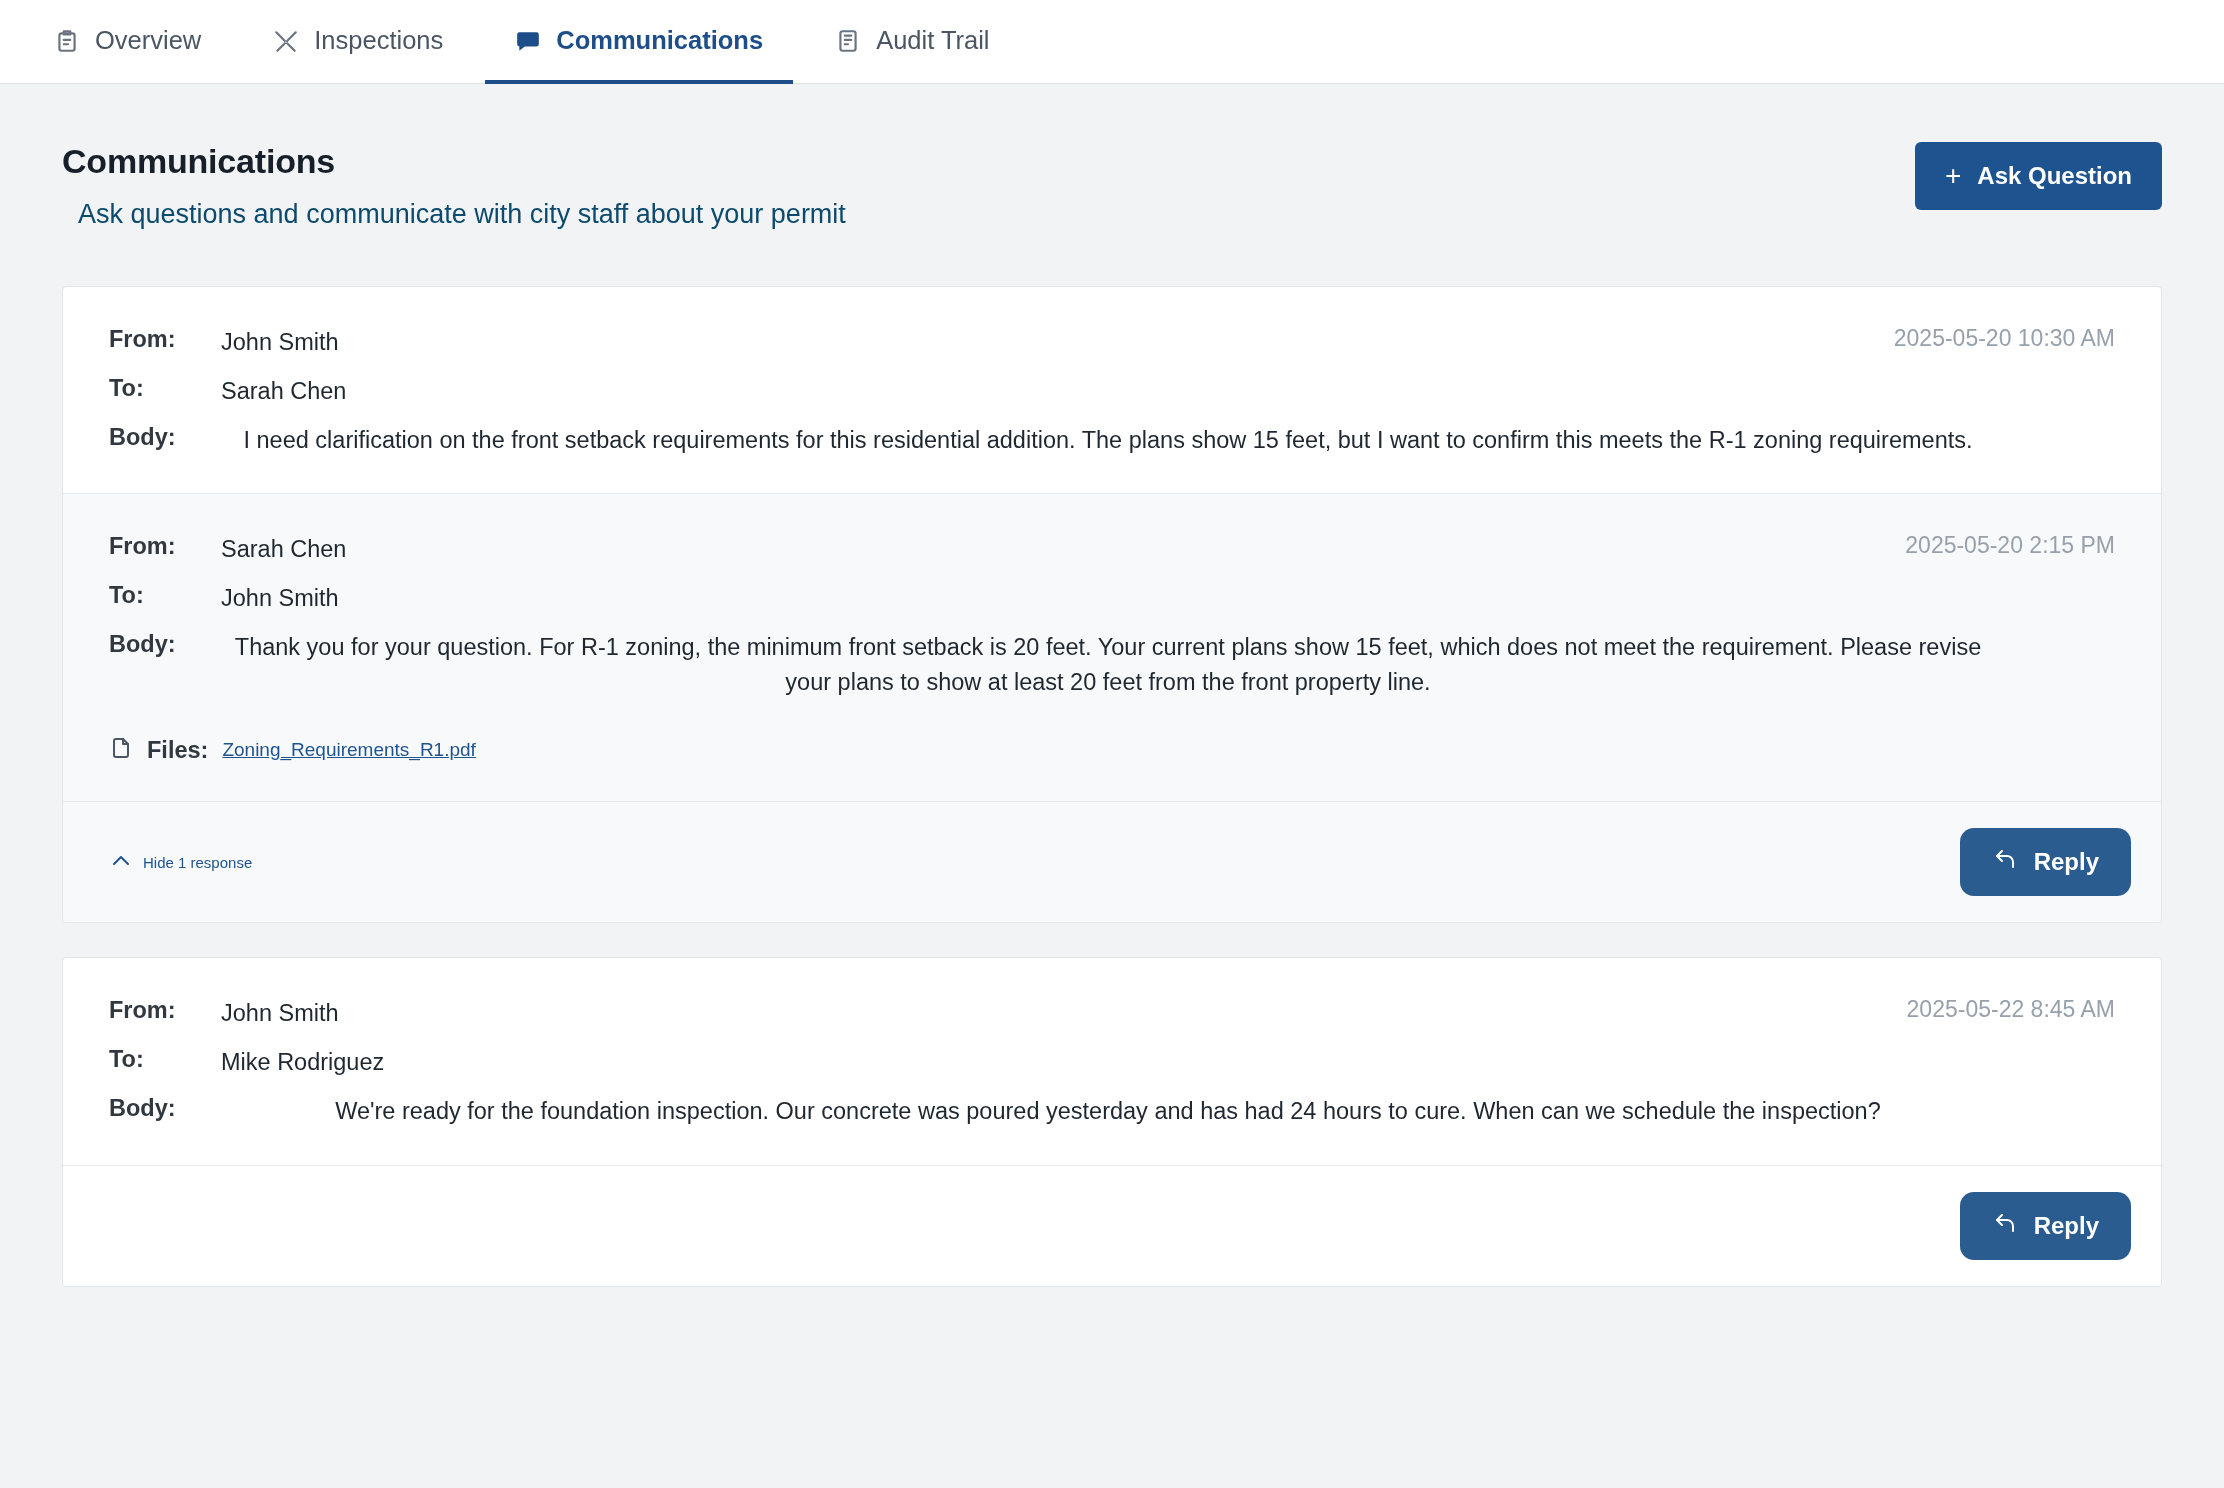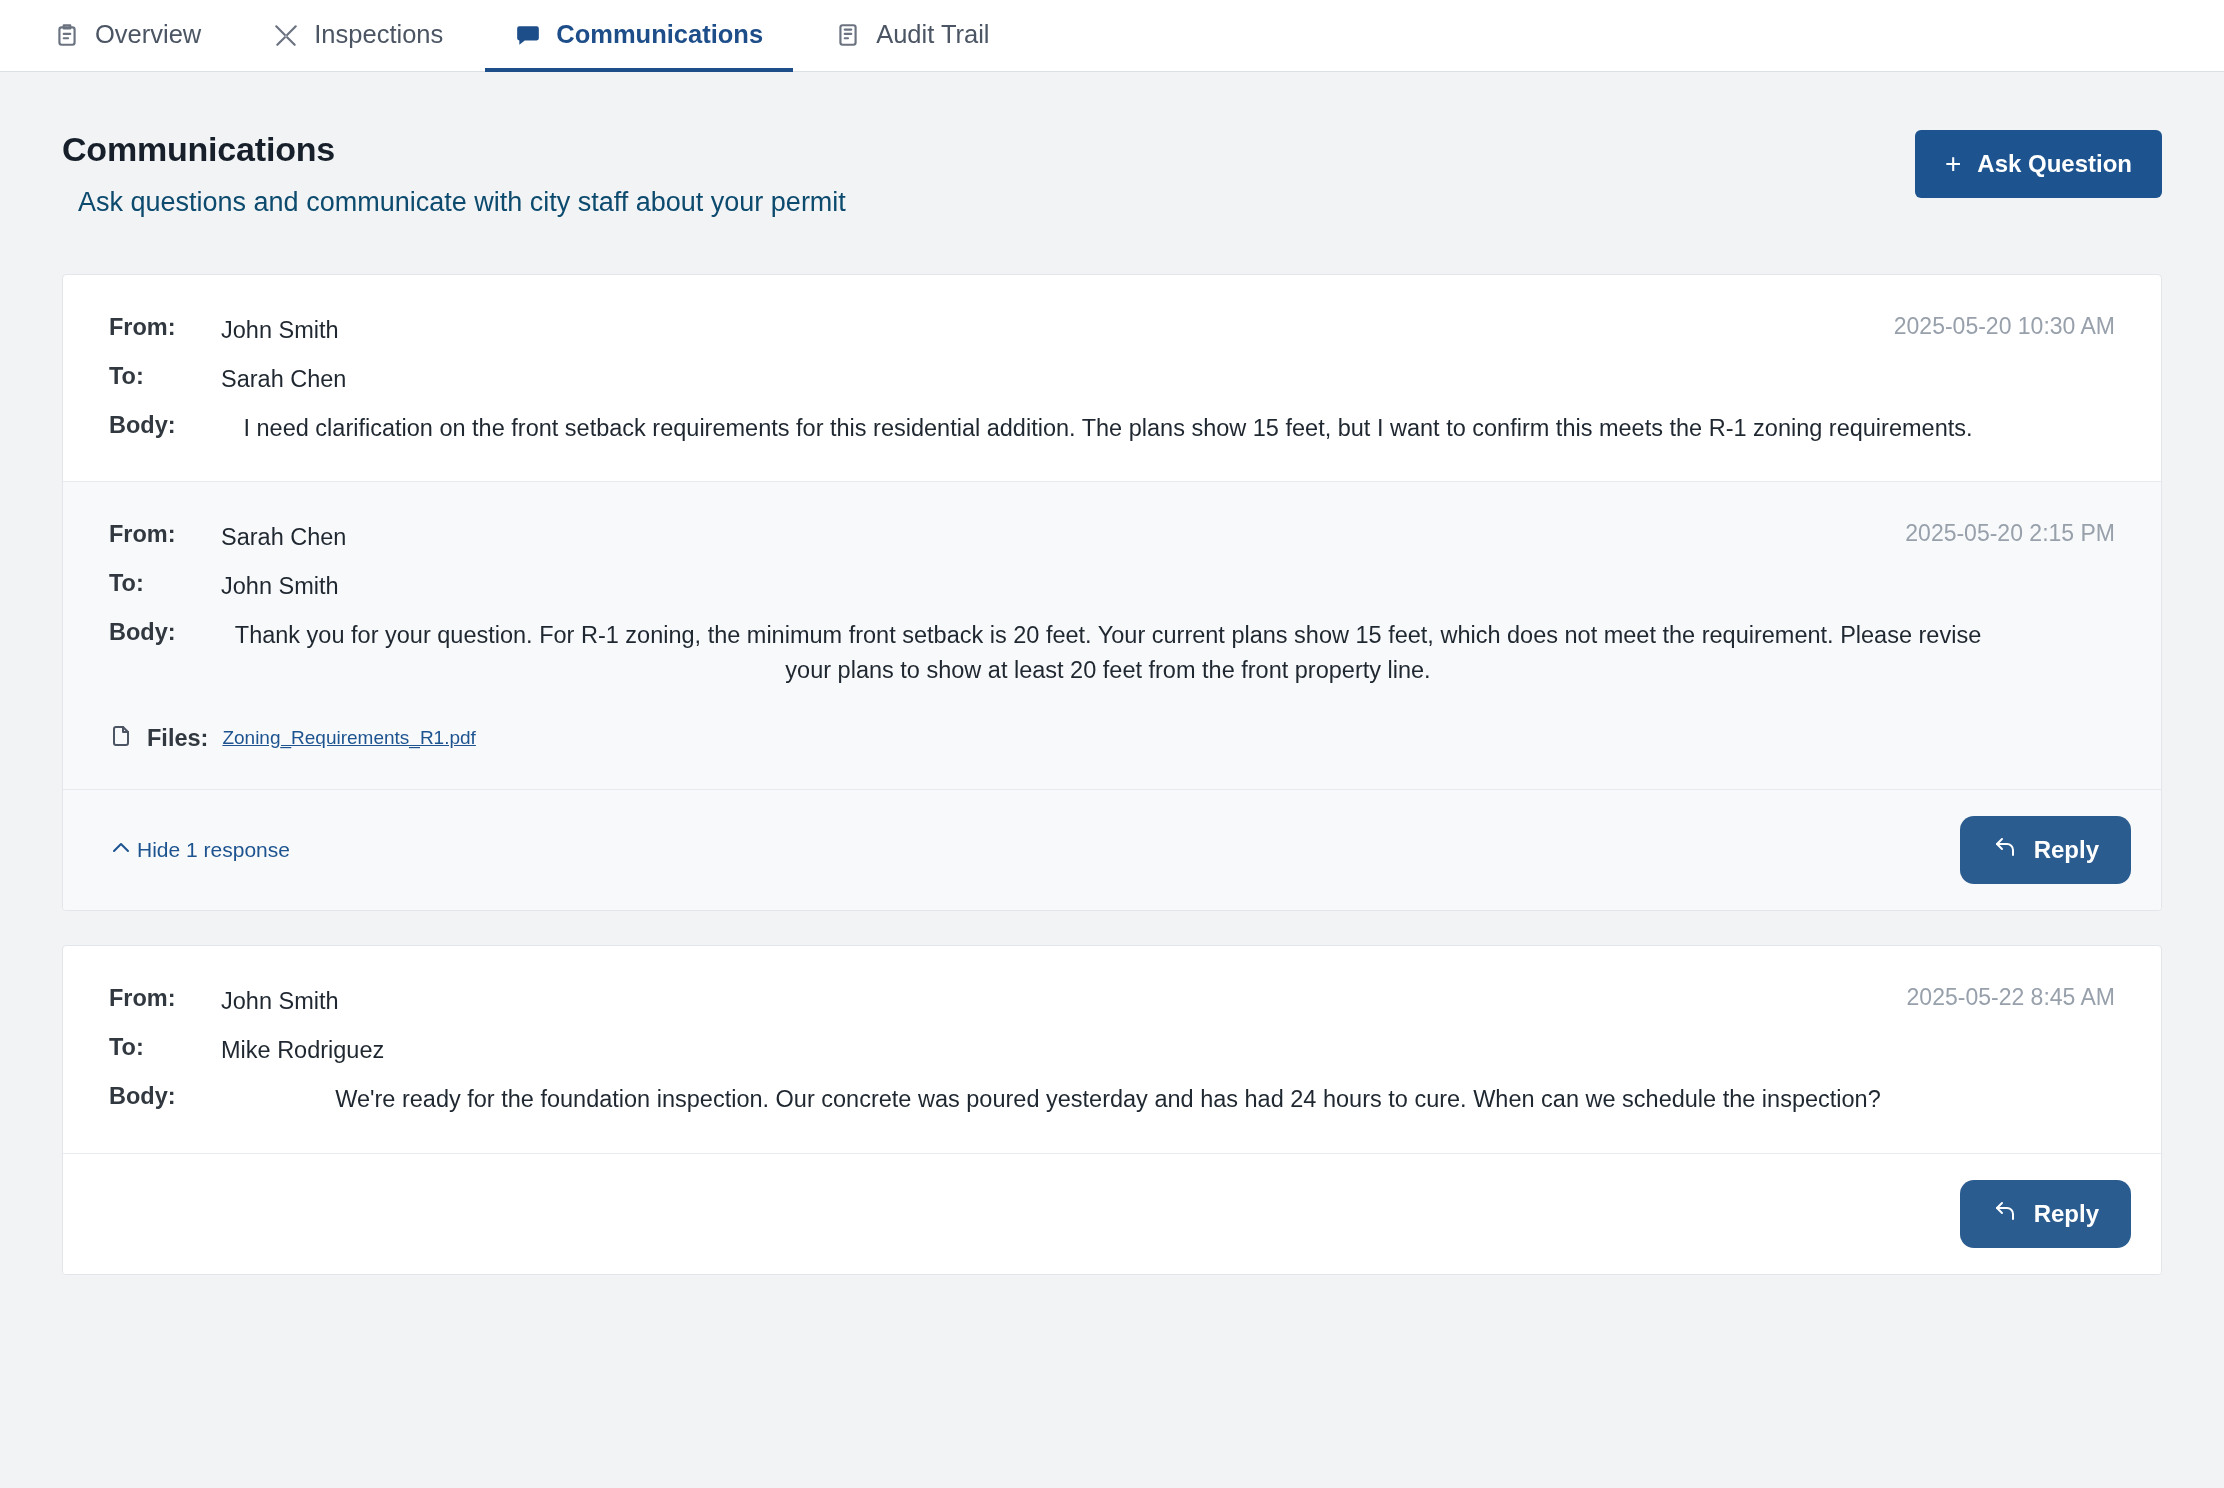--- a/index.html
+++ b/index.html
@@ -11,21 +11,21 @@
     font-family: "Liberation Sans", sans-serif;
     -webkit-font-smoothing: antialiased;
   }
 
   
   .tabbar {
     display: flex;
     align-items: stretch;
     background: #ffffff;
     border-bottom: 1px solid #dcdfe3;
-    height: 72px;
+    height: 84px;
     padding: 0 0 0 18px;
   }
   .tab {
     display: flex;
     align-items: center;
     gap: 15px;
     padding: 0 30px;
     margin: 0 6px;
     font-size: 25.5px;
     color: #4b5563;
@@ -146,22 +146,22 @@
     align-items: center;
     justify-content: space-between;
     padding: 26px 30px 26px 46px;
     background: #f8f9fa;
     border-top: 1px solid #e7eaee;
   }
   .thread-foot.plain { background: #ffffff; justify-content: flex-end; }
   .toggle-link {
     display: inline-flex;
     align-items: center;
-    gap: 4px;
-    font-size: 21px;
+    gap: 10px;
+    font-size: 15px;
     color: #1d5490;
     cursor: pointer;
   }
   .btn-reply {
     display: inline-flex;
     align-items: center;
     gap: 16px;
     background: #2a5c8f;
     color: #fff;
     border: none;

